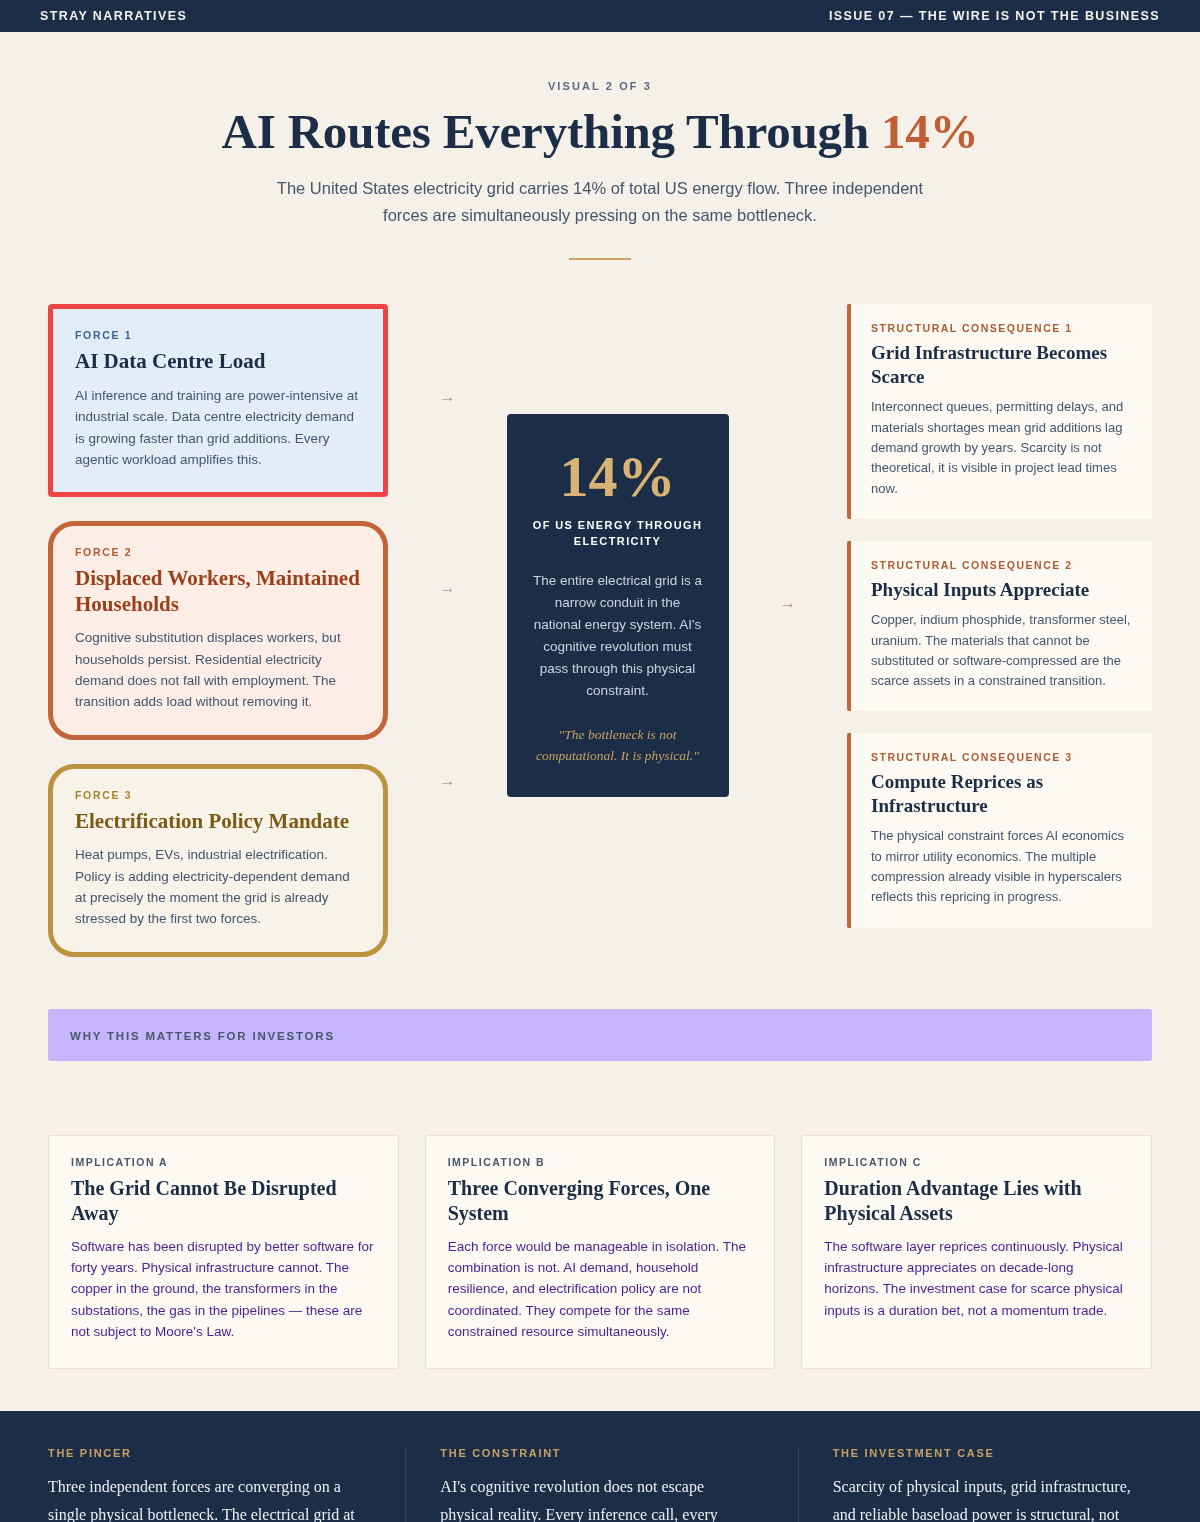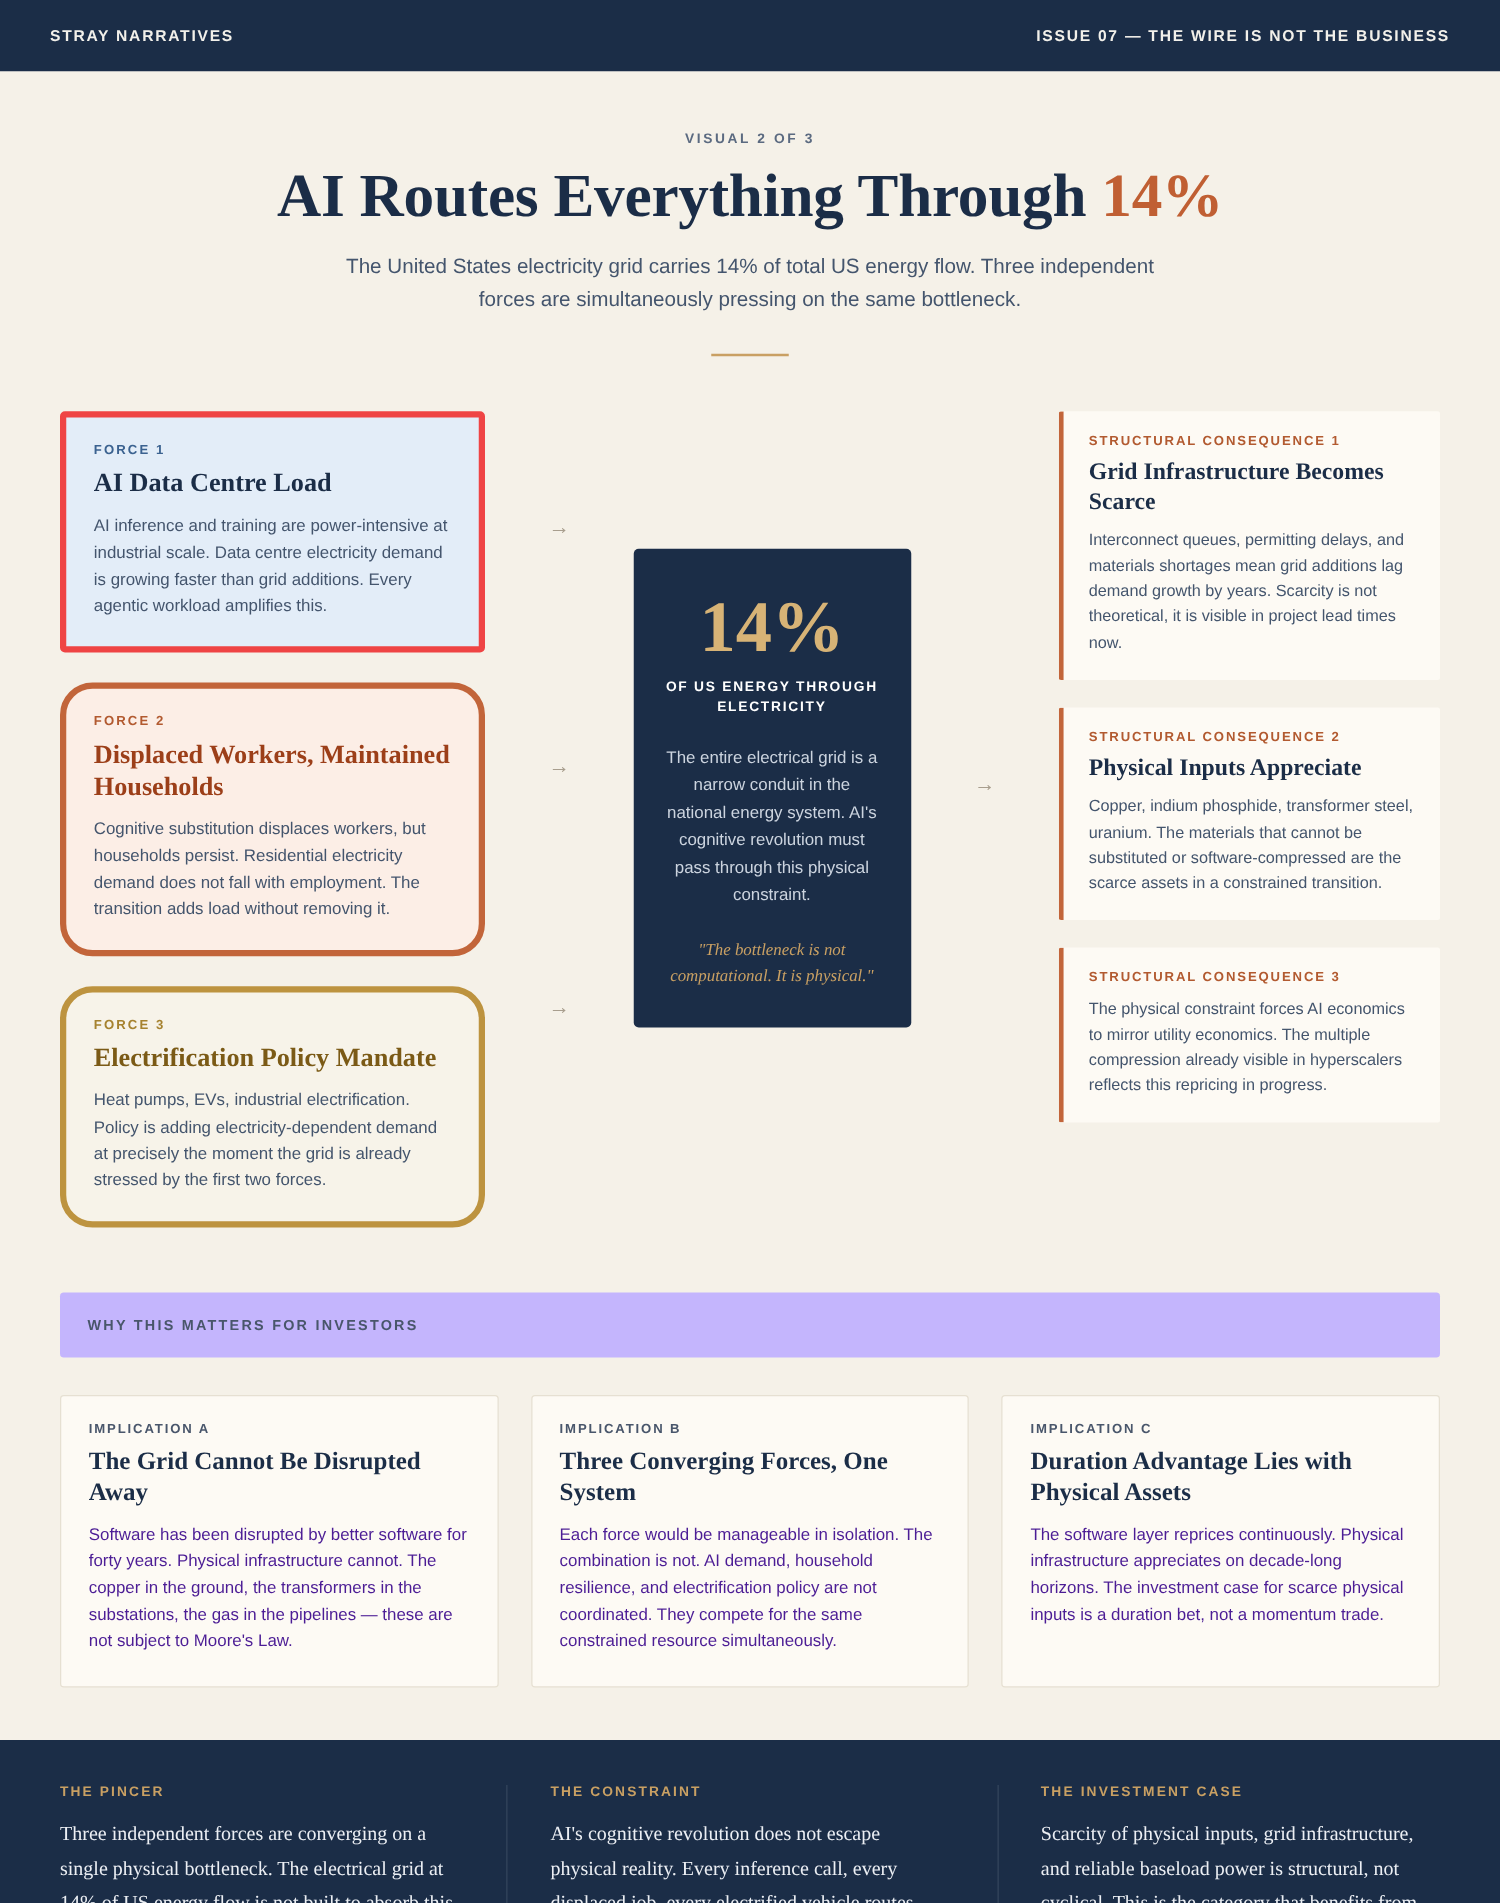--- a/index.html
+++ b/index.html
@@ -12,21 +12,21 @@
   body {
     font-family: "Liberation Sans", sans-serif;
     color: #2d3b4e;
     -webkit-font-smoothing: antialiased;
   }
 
   .page { width: 1200px; position: relative; }
 
   
   .topbar {
-    height: 57px;
+    height: 32px;
     background: #1b2d47;
     display: flex;
     align-items: center;
     justify-content: space-between;
     padding: 0 40px;
   }
   .topbar-left {
     font-size: 12.5px;
     font-weight: bold;
     letter-spacing: 1.4px;
@@ -217,20 +217,21 @@
     letter-spacing: 1.8px;
     text-transform: uppercase;
     color: #49566b;
   }
 
   
   .impls {
     display: flex;
     gap: 26px;
     padding: 30px 48px 0;
+    margin-top: 44px;
   }
   .impl-card {
     flex: 1 1 0;
     background: #fdfaf4;
     border: 1px solid #e6e0d2;
     border-radius: 3px;
     padding: 20px 22px 26px;
   }
   .impl-card .tag {
     font-size: 10.5px;
@@ -346,20 +347,21 @@
         <h3>Grid Infrastructure Becomes Scarce</h3>
         <p>Interconnect queues, permitting delays, and materials shortages mean grid additions lag demand growth by years. Scarcity is not theoretical, it is visible in project lead times now.</p>
       </div>
       <div class="cons-card">
         <div class="tag">STRUCTURAL CONSEQUENCE 2</div>
         <h3>Physical Inputs Appreciate</h3>
         <p>Copper, indium phosphide, transformer steel, uranium. The materials that cannot be substituted or software-compressed are the scarce assets in a constrained transition.</p>
       </div>
       <div class="cons-card">
         <div class="tag">STRUCTURAL CONSEQUENCE 3</div>
+        <h3>Compute Reprices as Infrastructure</h3>
         <p>The physical constraint forces AI economics to mirror utility economics. The multiple compression already visible in hyperscalers reflects this repricing in progress.</p>
       </div>
     </div>
   </div>
 
   <div class="band">
     <span>WHY THIS MATTERS FOR INVESTORS</span>
   </div>
 
   <div class="impls">

